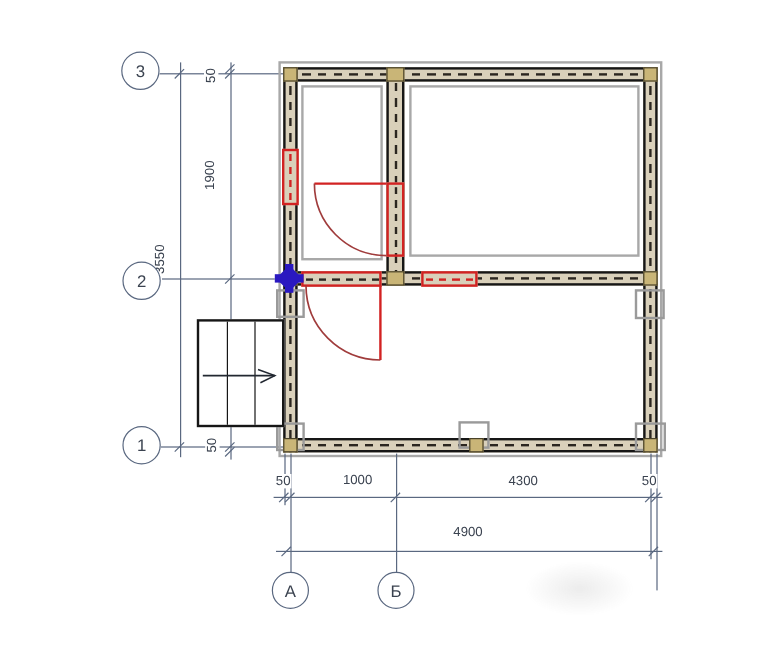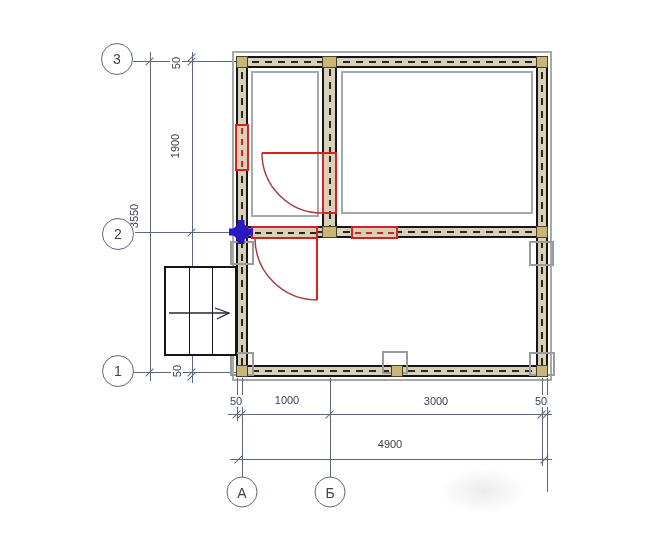--- a/index.html
+++ b/index.html
@@ -144,22 +144,22 @@
 
   <div class="tick" style="left:231px;top:414px;"></div>
   <div class="tick" style="left:236px;top:414px;"></div>
   <div class="tick" style="left:324px;top:414px;"></div>
   <div class="tick" style="left:536px;top:414px;"></div>
   <div class="tick" style="left:541px;top:414px;"></div>
   <div class="tick" style="left:233px;top:459px;"></div>
   <div class="tick" style="left:539px;top:459px;"></div>
 
   <span class="dimtext" style="left:236px;top:401px;">50</span>
-  <span class="dimtext" style="left:287px;top:400px;">1000</span>
-  <span class="dimtext" style="left:436px;top:401px;">3000</span>
+  <span class="dimtext" style="left:298px;top:400px;">1000</span>
+  <span class="dimtext" style="left:436px;top:401px;">4300</span>
   <span class="dimtext" style="left:541px;top:401px;">50</span>
   <span class="dimtext" style="left:390px;top:444px;">4900</span>
 
   <div class="bubble" style="left:242px;top:492px;width:31px;height:31px;">
     <span>А</span>
   </div>
   <div class="bubble" style="left:330px;top:492px;width:31px;height:31px;">
     <span>Б</span>
   </div>
 

